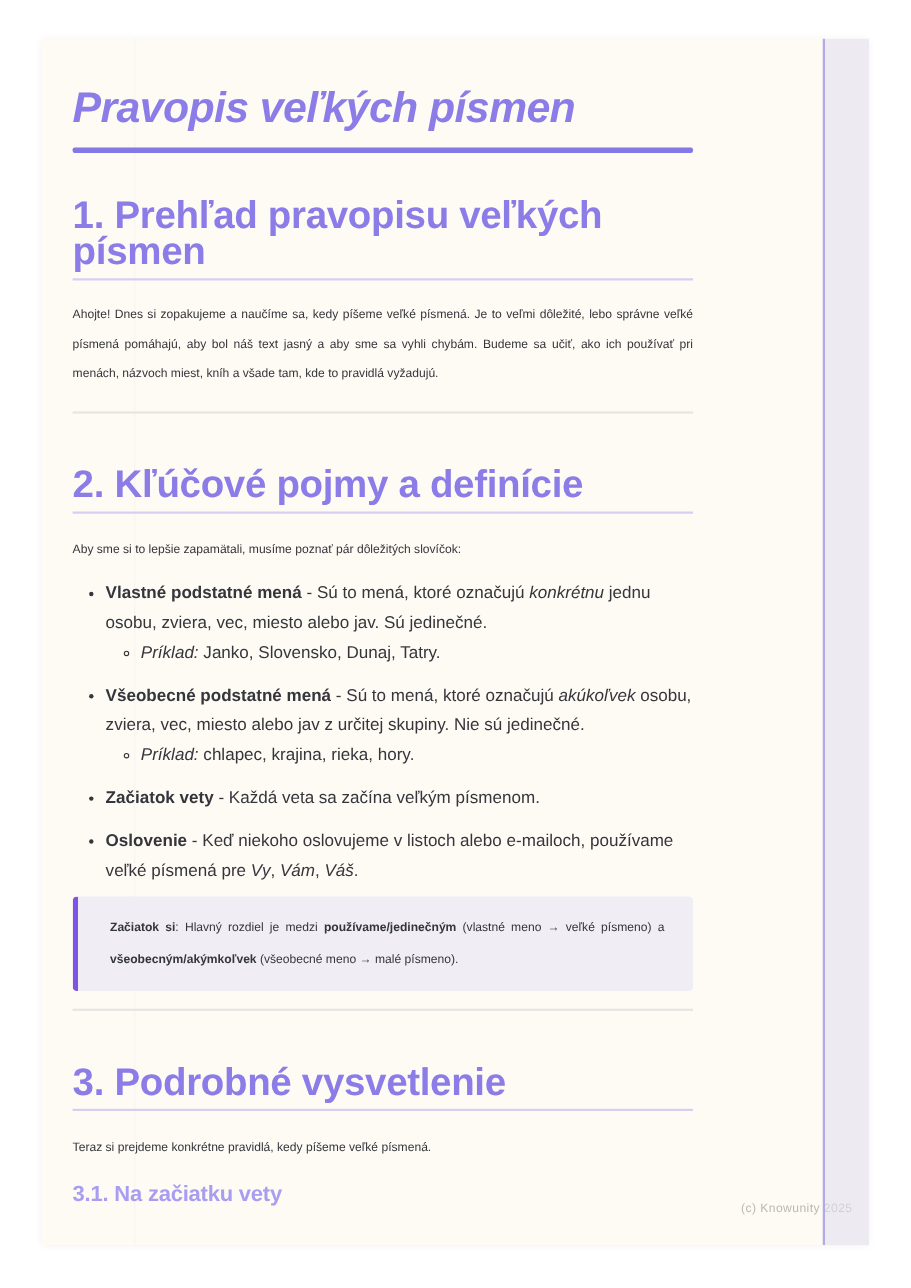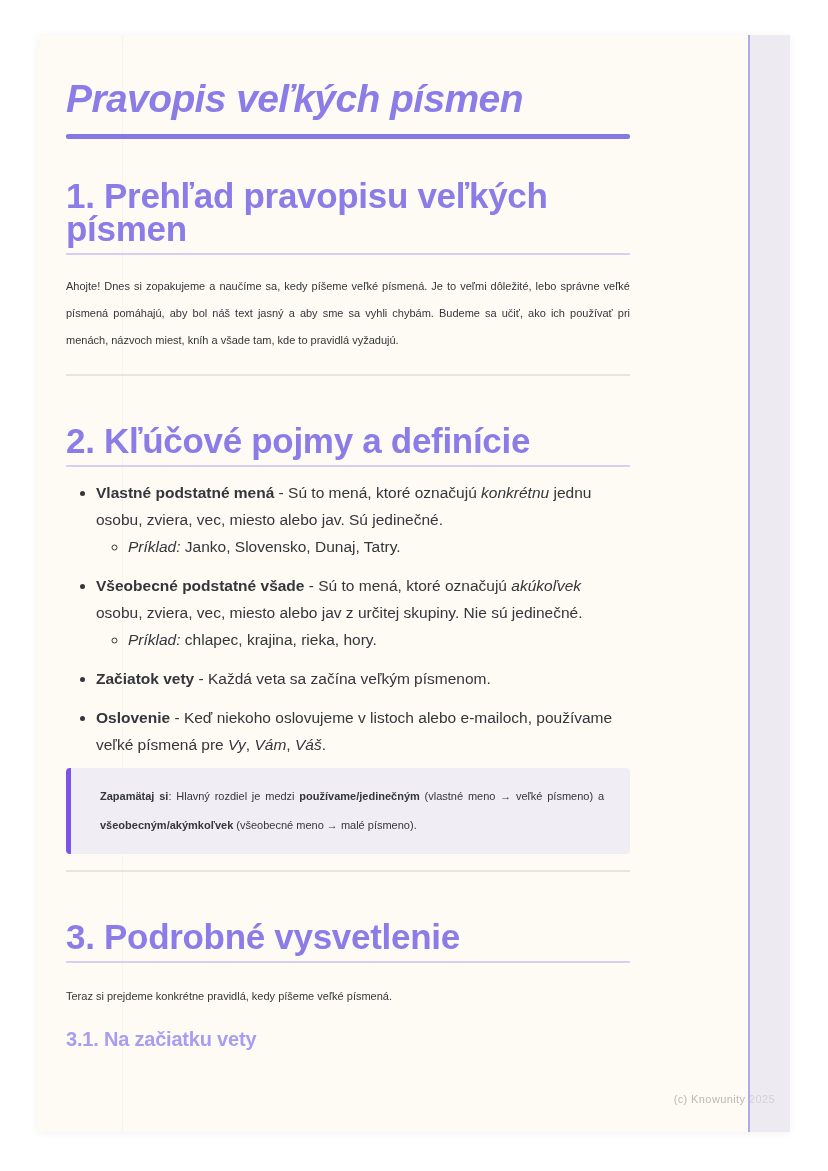--- a/index.html
+++ b/index.html
@@ -150,45 +150,46 @@
 
       <h1>Pravopis veľkých písmen</h1>
       <div class="title-rule"></div>
 
       <h2 class="h2-1">1. Prehľad pravopisu veľkých písmen</h2>
       <p class="para">Ahojte! Dnes si zopakujeme a naučíme sa, kedy píšeme veľké písmená. Je to veľmi dôležité, lebo správne veľké písmená pomáhajú, aby bol náš text jasný a aby sme sa vyhli chybám. Budeme sa učiť, ako ich používať pri menách, názvoch miest, kníh a všade tam, kde to pravidlá vyžadujú.</p>
 
       <div class="divider"></div>
 
       <h2 class="h2-2">2. Kľúčové pojmy a definície</h2>
+      <p class="intro">Aby sme si to lepšie zapamätali, musíme poznať pár dôležitých slovíčok:</p>
 
       <ul class="bullets">
         <li>
           <span class="b">Vlastné podstatné mená</span><span> - </span><span>Sú to mená, ktoré označujú </span><em>konkrétnu</em><span> jednu osobu, zviera, vec, miesto alebo jav. Sú jedinečné.</span>
           <ul class="sub">
             <li><em>Príklad:</em><span> Janko, Slovensko, Dunaj, Tatry.</span></li>
           </ul>
         </li>
         <li>
-          <span class="b">Všeobecné podstatné všade</span><span> - </span><span>Sú to mená, ktoré označujú </span><em>akúkoľvek</em><span> osobu, zviera, vec, miesto alebo jav z určitej skupiny. Nie sú jedinečné.</span>
+          <span class="b">Všeobecné podstatné mená</span><span> - </span><span>Sú to mená, ktoré označujú </span><em>akúkoľvek</em><span> osobu, zviera, vec, miesto alebo jav z určitej skupiny. Nie sú jedinečné.</span>
           <ul class="sub">
             <li><em>Príklad:</em><span> chlapec, krajina, rieka, hory.</span></li>
           </ul>
         </li>
         <li>
           <span class="b">Začiatok vety</span><span> - </span><span>Každá veta sa začína veľkým písmenom.</span>
         </li>
         <li>
           <span class="b">Oslovenie</span><span> - </span><span>Keď niekoho oslovujeme v listoch alebo e-mailoch, používame veľké písmená pre </span><em>Vy</em><span>, </span><em>Vám</em><span>, </span><em>Váš</em><span>.</span>
         </li>
       </ul>
 
       <div class="callout">
         <p>
-          <span class="b">Zapamätaj si</span><span>: </span><span>Hlavný rozdiel je medzi </span><span class="b">používame/jedinečným</span><span> (vlastné meno → veľké písmeno) a </span><span class="b">všeobecným/akýmkoľvek</span><span> (všeobecné meno → malé písmeno).</span>
+          <span class="b">Začiatok si</span><span>: </span><span>Hlavný rozdiel je medzi </span><span class="b">používame/jedinečným</span><span> (vlastné meno → veľké písmeno) a </span><span class="b">všeobecným/akýmkoľvek</span><span> (všeobecné meno → malé písmeno).</span>
         </p>
       </div>
 
       <div class="divider divider-2"></div>
 
       <h2 class="h2-3">3. Podrobné vysvetlenie</h2>
       <p class="para3">Teraz si prejdeme konkrétne pravidlá, kedy píšeme veľké písmená.</p>
       <h3>3.1. Na začiatku vety</h3>
 
     </div>

